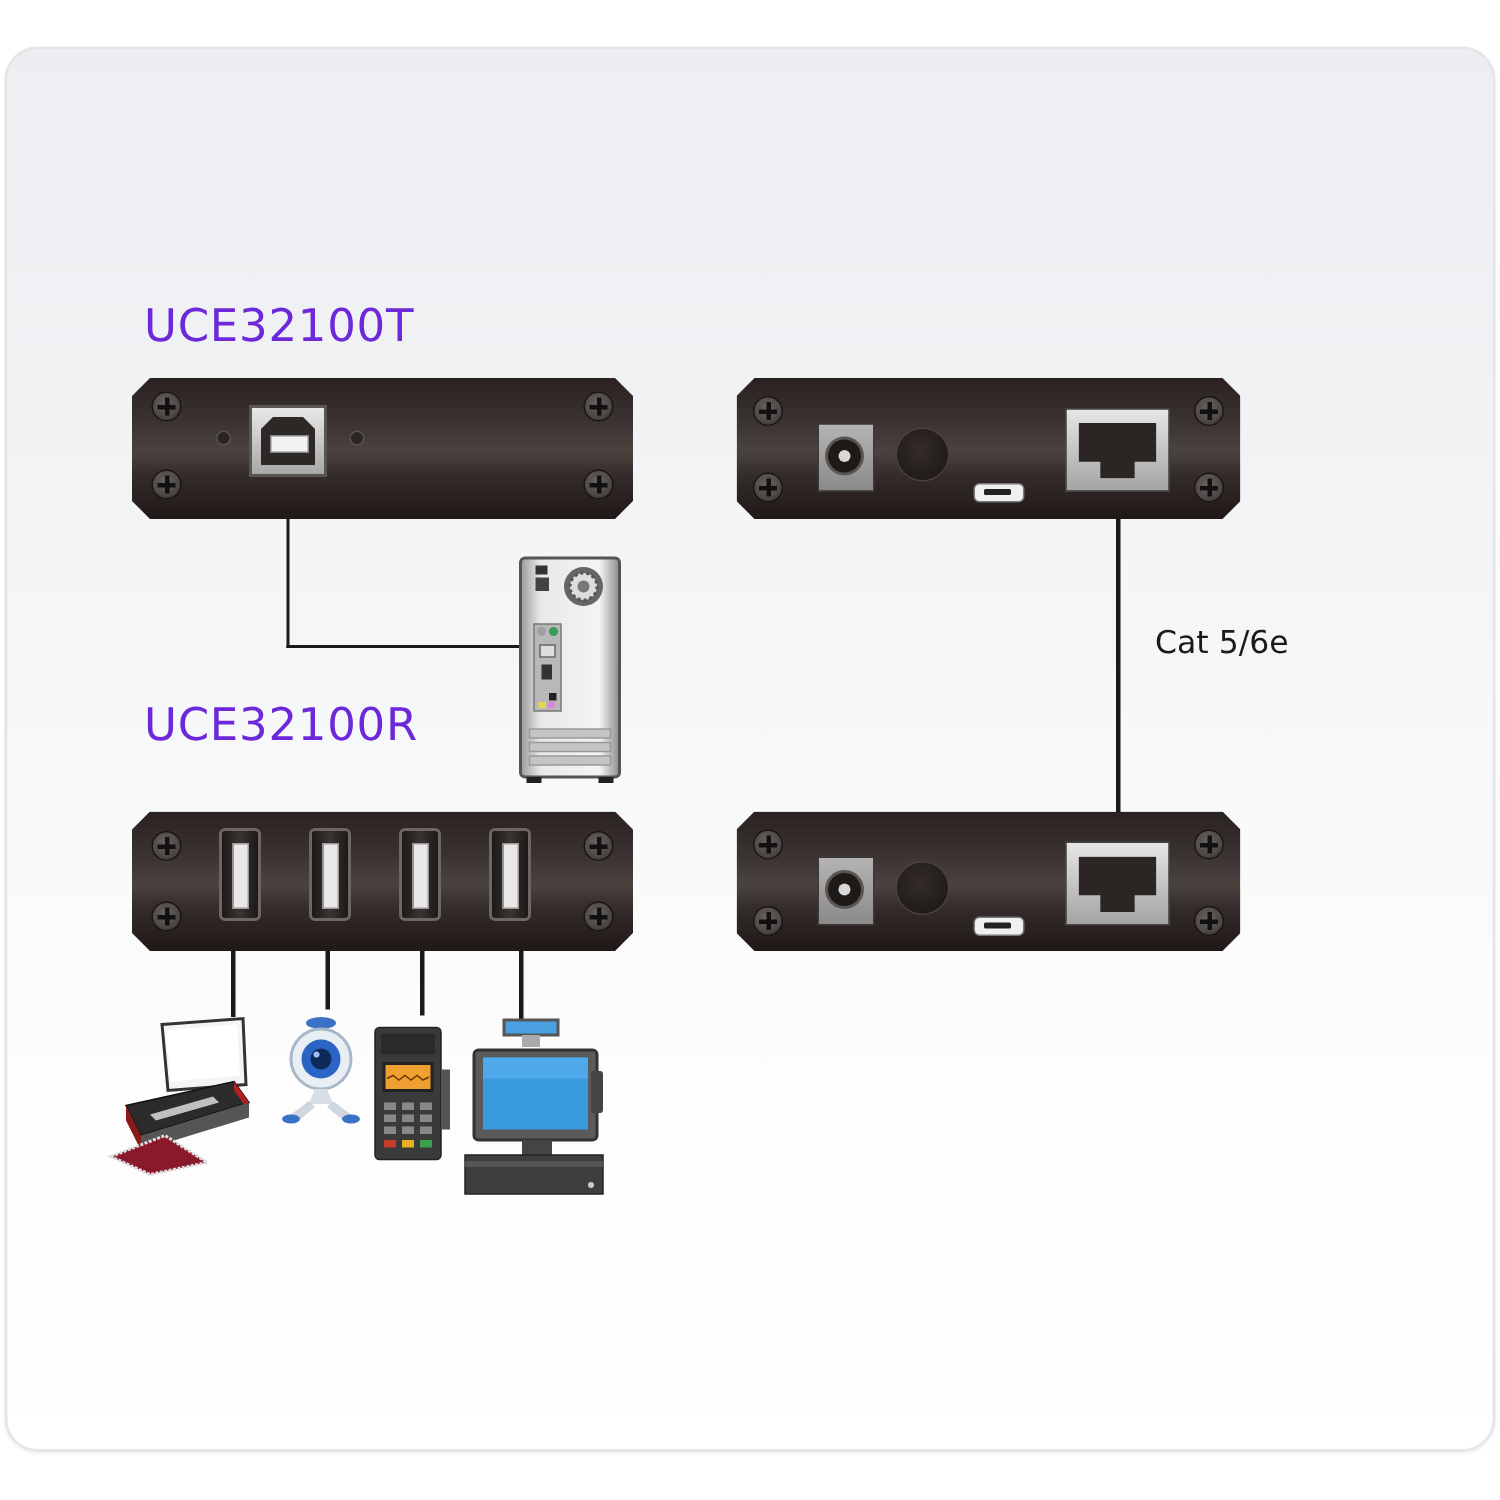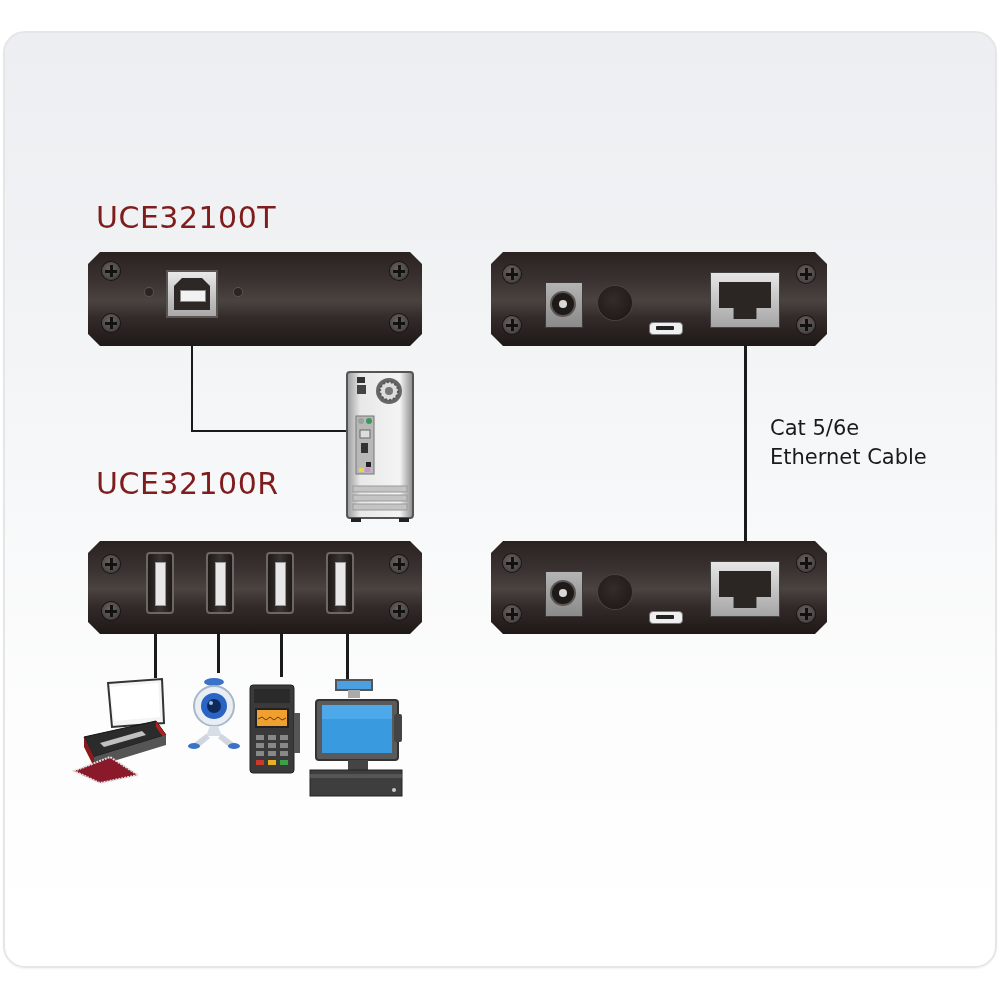--- a/index.html
+++ b/index.html
@@ -11,21 +11,21 @@
   .card {
     position: absolute; left: 3px; top: 31px; width: 994px; height: 937px;
     border-radius: 22px;
     border: 2px solid #e6e6e8;
     box-sizing: border-box;
     background: linear-gradient(180deg, #eceef1 0%, #f1f2f4 25%, #f7f8f9 50%, #fdfdfd 75%, #ffffff 100%);
     box-shadow: 0 1px 2px rgba(0,0,0,0.05);
   }
   .abs { position: absolute; }
   .model-label {
-    position: absolute; font-size: 30px; color: #7f1d1d; letter-spacing: 0.5px;
+    position: absolute; font-size: 30px; color: #6d28d9; letter-spacing: 0.5px;
     font-family: "DejaVu Sans", sans-serif;
   }
   .cable-label {
     position: absolute; font-size: 21px; color: #1a1a1a; line-height: 29px;
     font-family: "DejaVu Sans", sans-serif;
   }
   .panel {
     position: absolute;
     background: linear-gradient(180deg, #2a2220 0%, #3a3230 30%, #4a4340 52%, #332b29 70%, #1e1816 100%);
     clip-path: polygon(12px 0, calc(100% - 12px) 0, 100% 12px, 100% calc(100% - 12px), calc(100% - 12px) 100%, 12px 100%, 0 calc(100% - 12px), 0 12px);
@@ -107,21 +107,20 @@
 </style>
 </head>
 <body>
 
 <div class="card"></div>
 
 <div class="model-label" style="left:96px; top:200px;">UCE32100T</div>
 <div class="model-label" style="left:96px; top:466px;">UCE32100R</div>
 <div class="cable-label" style="left:770px; top:414px;">
   <div>Cat 5/6e</div>
-  <div>Ethernet Cable</div>
 </div>
 
 <div class="wire" style="left:191px; top:345px; width:2px; height:87px;"></div>
 <div class="wire" style="left:191px; top:430px; width:157px; height:2px;"></div>
 <div class="wire" style="left:744px; top:345px; width:3px; height:198px;"></div>
 <div class="wire" style="left:154px; top:633px; width:3px; height:45px;"></div>
 <div class="wire" style="left:217px; top:633px; width:3px; height:40px;"></div>
 <div class="wire" style="left:280px; top:633px; width:3px; height:44px;"></div>
 <div class="wire" style="left:346px; top:633px; width:3px; height:48px;"></div>
 

